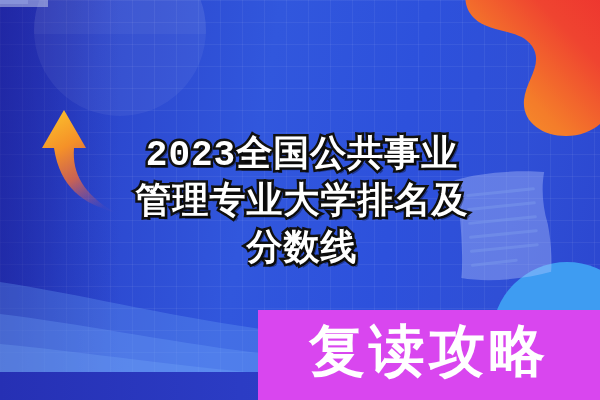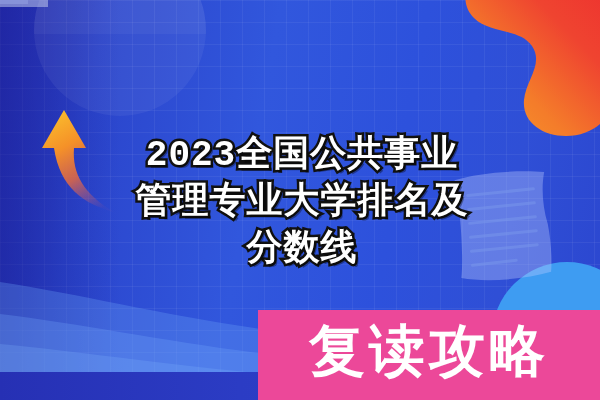--- a/index.html
+++ b/index.html
@@ -140,21 +140,21 @@
     paint-order: stroke fill;
     text-shadow: 3px 3px 0 rgba(0,0,0,0.35);
     white-space: pre-line;
   }
 
   
   .banner {
     position: absolute;
     left: 258px; top: 310px;
     width: 342px; height: 90px;
-    background: #ec4899;
+    background: #d946ef;
     display: flex;
     align-items: center;
     justify-content: center;
   }
   .banner-text {
     color: #ffffff;
     font-size: 56px;
     font-weight: bold;
     letter-spacing: 4px;
     line-height: 1;

